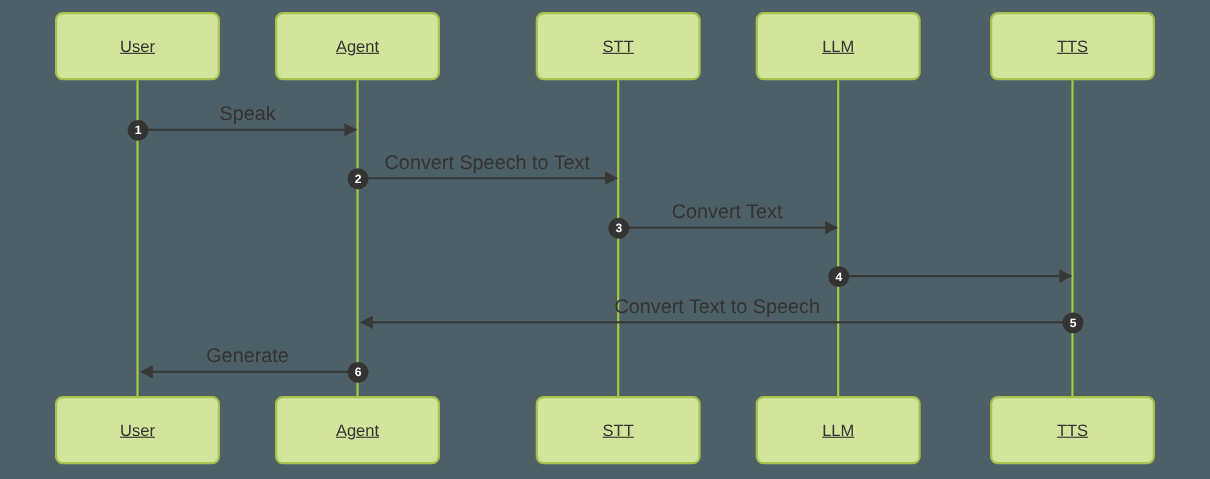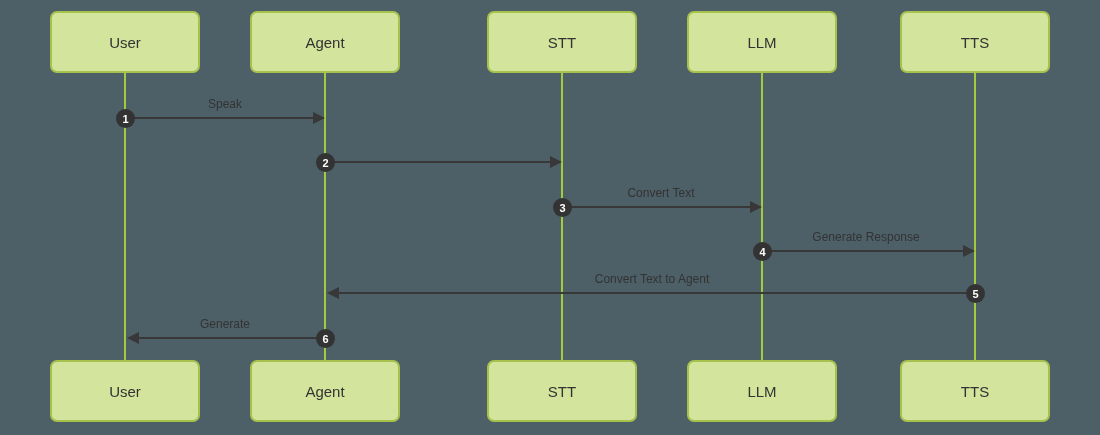--- a/index.html
+++ b/index.html
@@ -37,20 +37,21 @@
     width: 150px;
     height: 62px;
     background: var(--actor-fill);
     border: 2px solid var(--actor-border);
     border-radius: 7px;
     display: flex;
     align-items: center;
     justify-content: center;
     font-size: 15px;
     color: #333333;
+    text-decoration: underline;
   }
   .actor-top { top: 11px; }
   .actor-bottom { top: 360px; }
 
   .mline {
     position: absolute;
     height: 2px;
     background: var(--arrow);
   }
 
@@ -78,21 +79,21 @@
     font-size: 11px;
     font-weight: 600;
     display: flex;
     align-items: center;
     justify-content: center;
   }
 
   .mlabel {
     position: absolute;
     transform: translate(-50%, -50%);
-    font-size: 12px;
+    font-size: 18px;
     color: var(--message-text);
     white-space: nowrap;
   }
 </style>
 </head>
 <body>
 
 <div class="canvas">
 
   <div class="lifeline" style="left:124px"></div>
@@ -134,34 +135,34 @@
     </div>
 
   <div class="mline" style="left:130px; top:117px; width:183px"></div>
   <div class="arrowhead-right" style="left:313px; top:112px"></div>
   <div class="badge" style="left:116px; top:109px">1</div>
   <div class="mlabel" style="left:225px; top:104px">Speak</div>
 
   <div class="mline" style="left:330px; top:161px; width:220px"></div>
   <div class="arrowhead-right" style="left:550px; top:156px"></div>
   <div class="badge" style="left:316px; top:153px">2</div>
+  <div class="mlabel" style="left:443px; top:148px">Convert Speech to Text</div>
 
   <div class="mline" style="left:567px; top:206px; width:183px"></div>
   <div class="arrowhead-right" style="left:750px; top:201px"></div>
   <div class="badge" style="left:553px; top:198px">3</div>
   <div class="mlabel" style="left:661px; top:193px">Convert Text</div>
 
   <div class="mline" style="left:767px; top:250px; width:196px"></div>
   <div class="arrowhead-right" style="left:963px; top:245px"></div>
   <div class="badge" style="left:753px; top:242px">4</div>
-  <div class="mlabel" style="left:866px; top:237px">Generate Response</div>
 
   <div class="mline" style="left:339px; top:292px; width:631px"></div>
   <div class="arrowhead-left" style="left:327px; top:287px"></div>
   <div class="badge" style="left:966px; top:284px">5</div>
-  <div class="mlabel" style="left:652px; top:279px">Convert Text to Agent</div>
+  <div class="mlabel" style="left:652px; top:279px">Convert Text to Speech</div>
 
   <div class="mline" style="left:139px; top:337px; width:186px"></div>
   <div class="arrowhead-left" style="left:127px; top:332px"></div>
   <div class="badge" style="left:316px; top:329px">6</div>
   <div class="mlabel" style="left:225px; top:324px">Generate</div>
 
 </div>
 
 </body></html>

